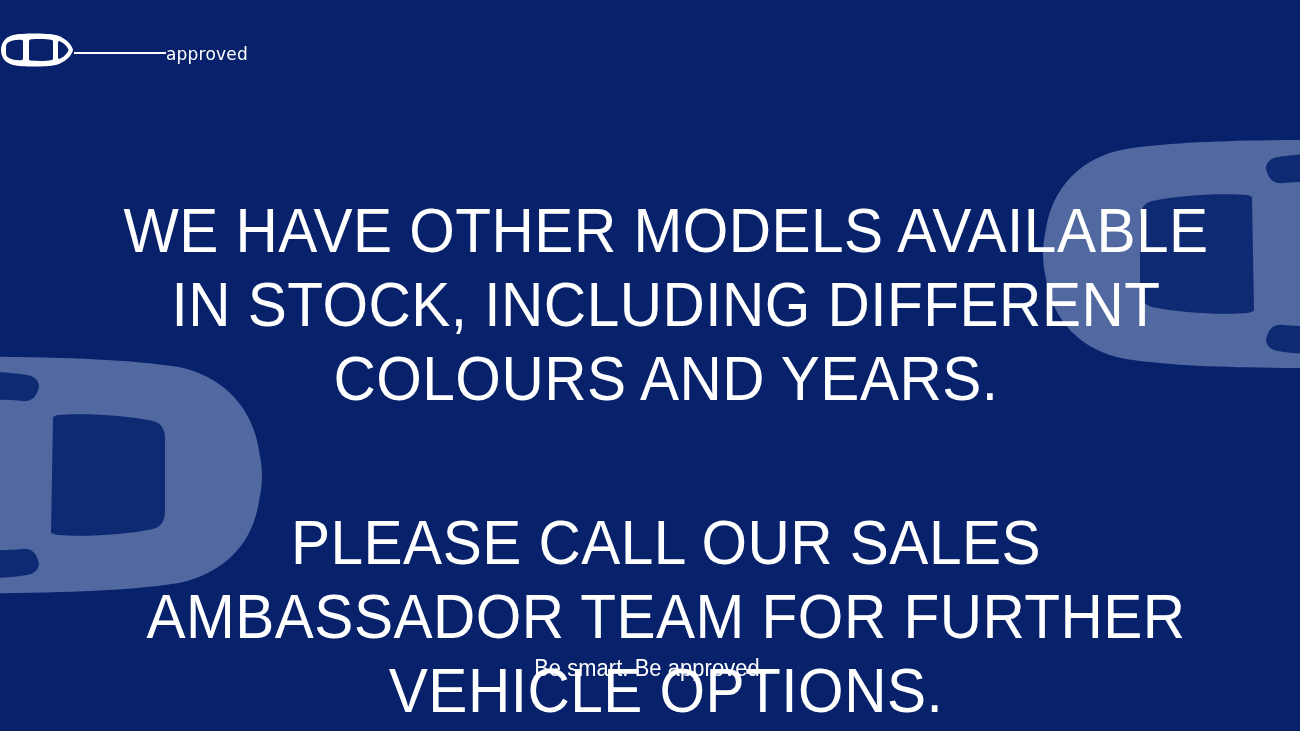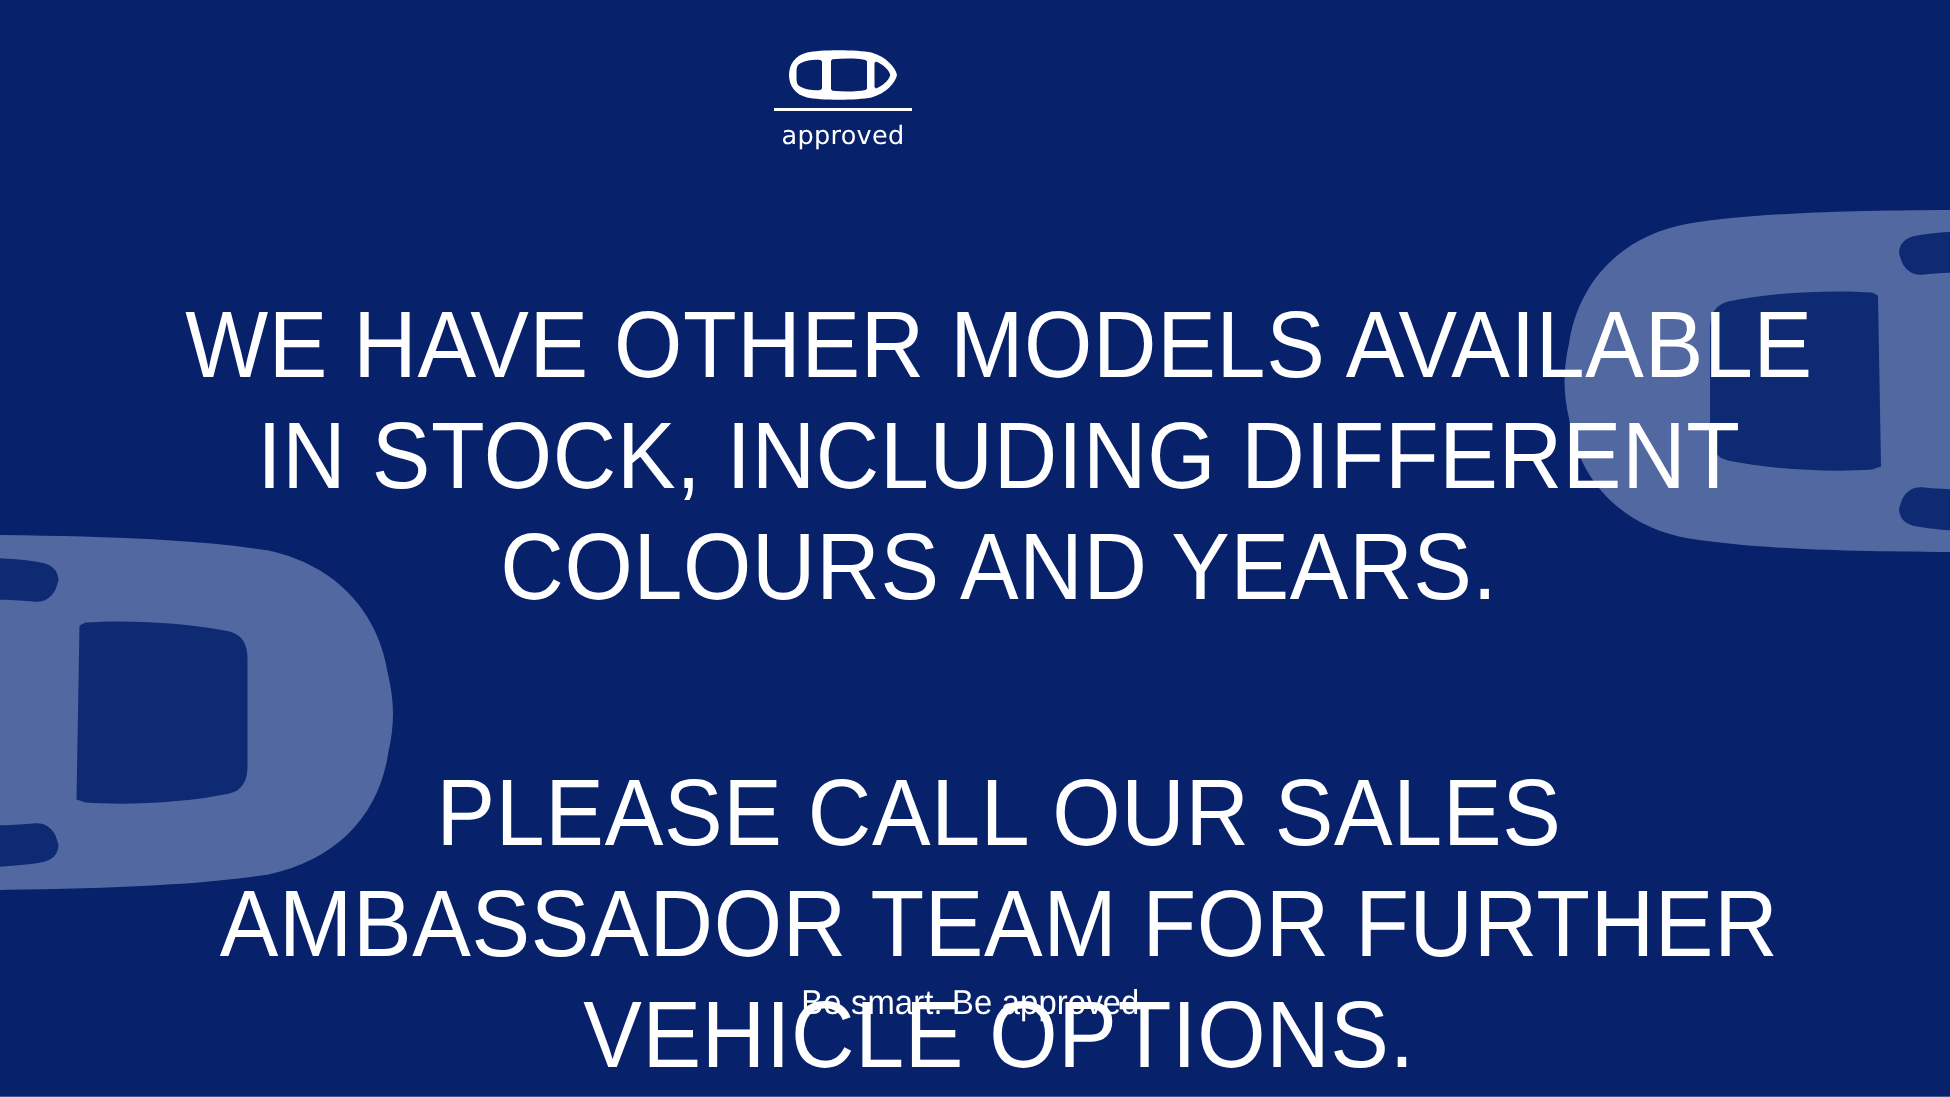--- a/index.html
+++ b/index.html
@@ -43,21 +43,20 @@
     height: 240px;
   }
 
   
   #brand-logo {
     position: absolute;
     top: 33px;
     left: 0;
     width: 1124px;
     display: flex;
-    flex-direction: column;
     align-items: center;
   }
   #brand-logo .logo-mark {
     width: 74px;
     height: 34px;
     display: block;
   }
   #brand-logo .logo-rule {
     width: 92px;
     height: 2px;

